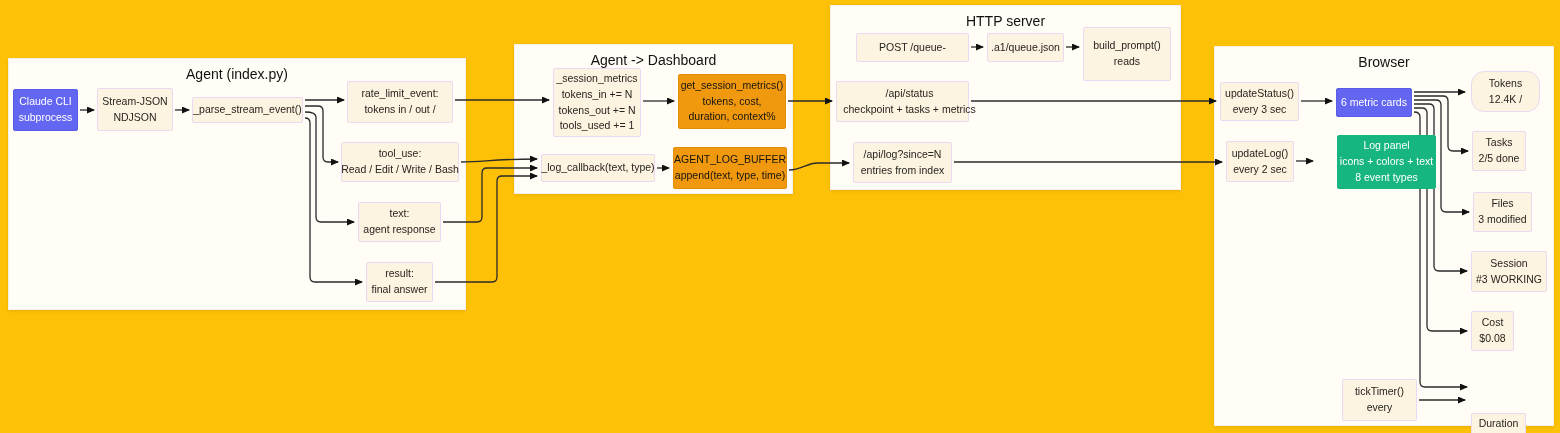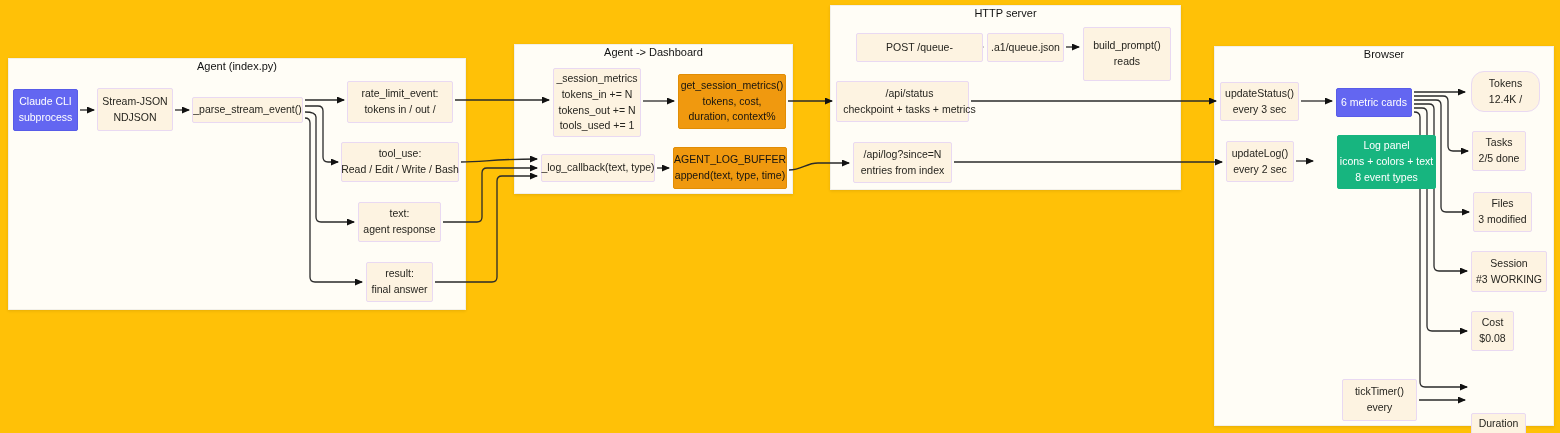--- a/index.html
+++ b/index.html
@@ -9,21 +9,21 @@
     font-family:"Liberation Sans","DejaVu Sans",sans-serif;
     color:#1c1c1c;
   }
   .panel{
     position:absolute;background:#fffdf6;
     border:1px solid rgba(0,0,0,0.05);
     box-shadow:0 1px 3px rgba(0,0,0,0.10);
     z-index:1;box-sizing:border-box;
   }
   .panel-title{
-    text-align:center;padding-top:1px;font-size:11px;color:#111;
+    text-align:center;padding-top:7px;font-size:14px;color:#111;
     white-space:nowrap;
   }
   svg.wires{position:absolute;left:0;top:0;z-index:2;pointer-events:none;}
   .wire{fill:none;stroke:#2a2a2a;stroke-width:1.3;}
   .node{
     position:absolute;z-index:3;box-sizing:border-box;
     display:flex;flex-direction:column;justify-content:center;align-items:center;
     text-align:center;font-size:10.5px;line-height:1.5;color:#26251f;
     border-radius:2px;
   }
@@ -124,21 +124,21 @@
   <span>duration, context%</span>
 </div>
 <div class="node cream" style="left:541px;top:154px;width:114px;height:28px;">
   <span>_log_callback(text, type)</span>
 </div>
 <div class="node orange" style="left:673px;top:147px;width:114px;height:42px;">
   <span>AGENT_LOG_BUFFER</span>
   <span>append(text, type, time)</span>
 </div>
 
-<div class="node cream" style="left:856px;top:33px;width:127px;height:29px;text-align:center;">
+<div class="node cream" style="left:856px;top:33px;width:113px;height:29px;text-align:center;">
   <span>POST /queue-</span>
 </div>
 <div class="node cream" style="left:987px;top:33px;width:77px;height:29px;">
   <span>.a1/queue.json</span>
 </div>
 <div class="node cream" style="left:1083px;top:27px;width:88px;height:54px;">
   <span>build_prompt()</span>
   <span>reads</span>
 </div>
 <div class="node cream" style="left:836px;top:81px;width:133px;height:41px;padding-left:14px;">

